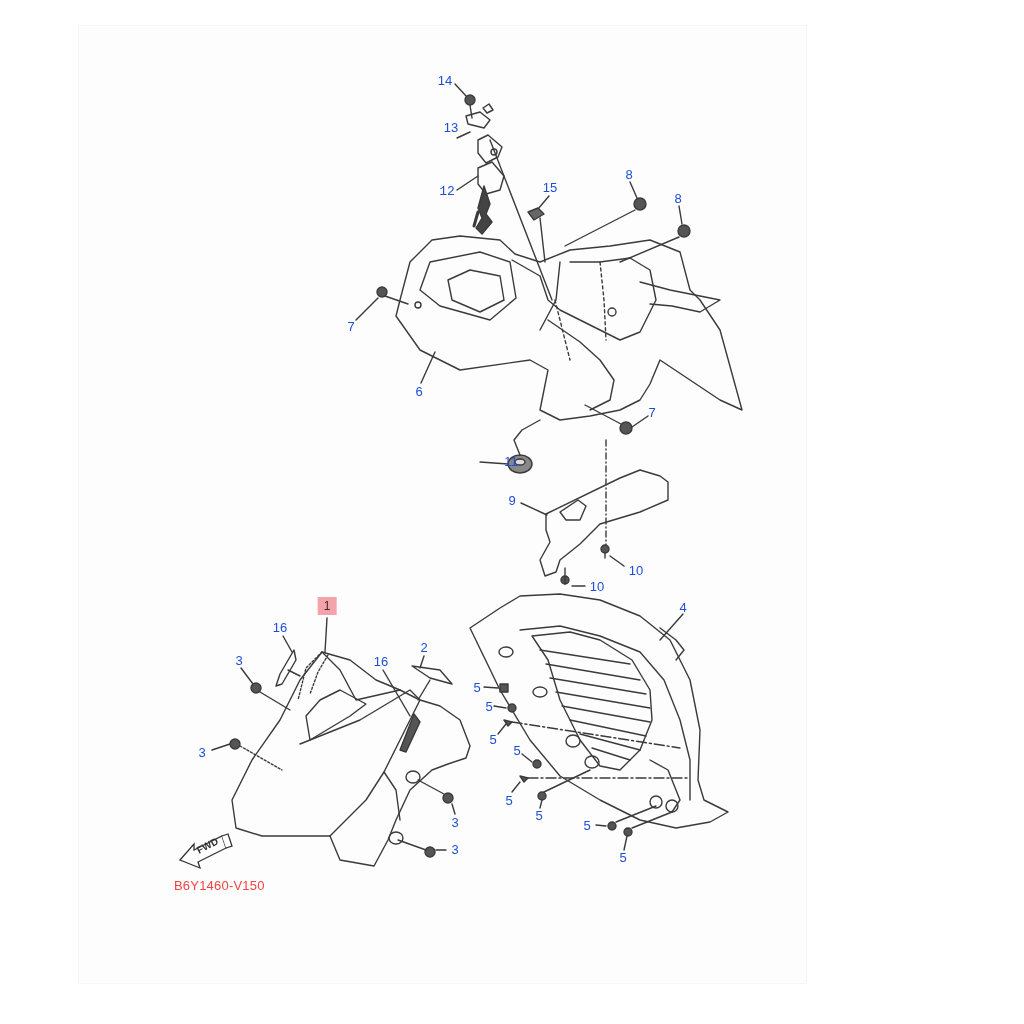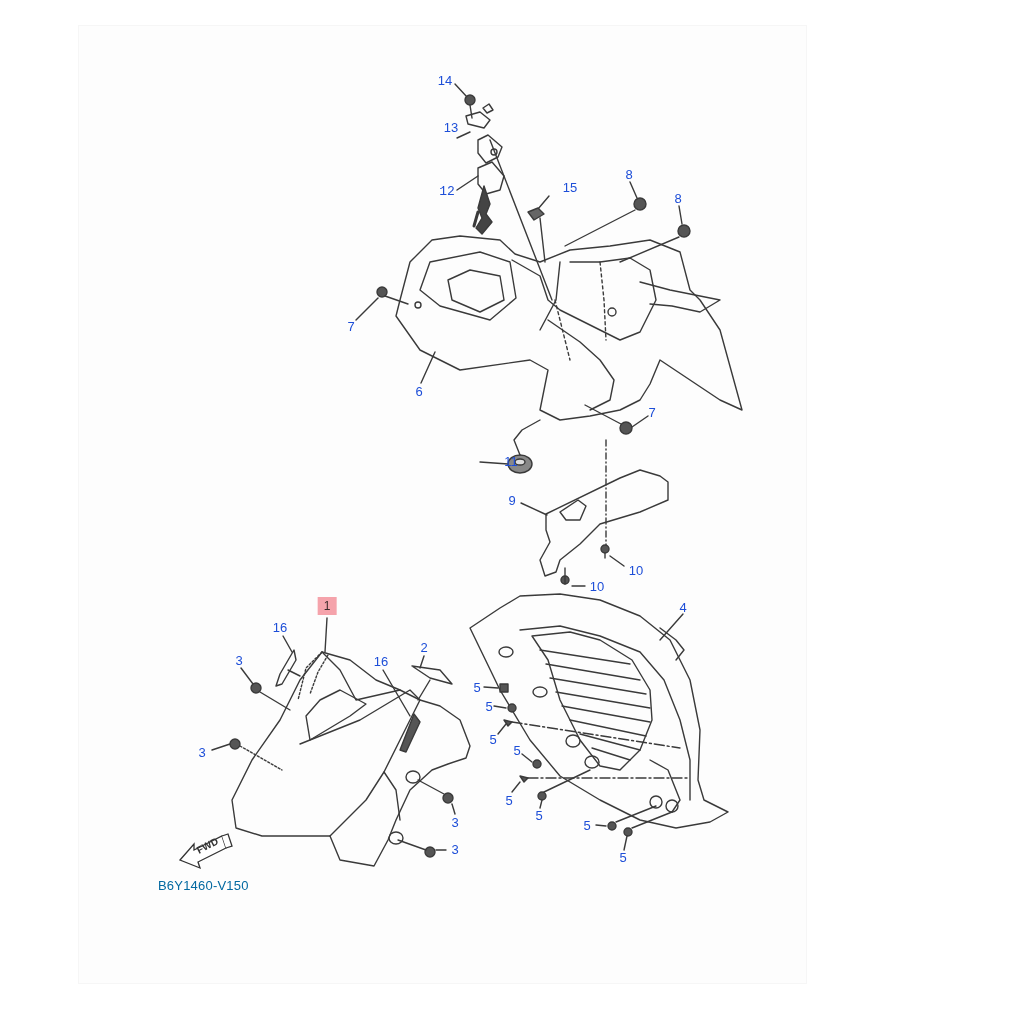--- a/index.html
+++ b/index.html
@@ -4,21 +4,21 @@
 <style>
   html, body { margin: 0; padding: 0; background: #ffffff; }
   body { width: 1024px; height: 1024px; position: relative; overflow: hidden;
          font-family: "Liberation Sans", sans-serif; }
   .panel { position: absolute; left: 78px; top: 25px; width: 727px; height: 957px;
            background: #fdfdfd; border: 1px solid #f6f6f6; }
   svg.art { position: absolute; left: 0; top: 0; }
   .callout { position: absolute; font-size: 13px; color: #1d4ed8; line-height: 1;
              transform: translate(-50%, -50%); white-space: nowrap; }
   .callout.hl { background: #f5a3ab; color: #3a2a2a; padding: 3px 6px; font-size: 12px; }
-  .code { position: absolute; left: 158px; top: 878px; font-size: 13px; color: #0369a1;
+  .code { position: absolute; left: 174px; top: 878px; font-size: 13px; color: #ef4444;
           letter-spacing: 0.2px; text-align: center; }
   .fwd { position: absolute; left: 176px; top: 826px; width: 58px; height: 46px; }
   .fwd-text { position: absolute; left: 20px; top: 14px; font-size: 10px; font-weight: bold;
               color: #333; transform: rotate(-28deg); }
 </style>
 </head>
 <body>
 
 <div class="panel"></div>
 
@@ -199,21 +199,21 @@
   </svg>
   <span class="fwd-text">FWD</span>
 </div>
 
 <div class="code">B6Y1460-V150</div>
 
 <div id="callouts">
     <span class="callout" style="left: 445px; top: 80px;">14</span>
     <span class="callout" style="left: 445px; top: 127px; margin-left: 6px;">13</span>
     <span class="callout" style="left: 447px; top: 191px; font-family: Liberation Mono, monospace;">12</span>
-    <span class="callout" style="left: 570px; top: 187px;">15</span>
+    <span class="callout" style="left: 550px; top: 187px;">15</span>
     <span class="callout" style="left: 629px; top: 174px;">8</span>
     <span class="callout" style="left: 678px; top: 198px;">8</span>
     <span class="callout" style="left: 351px; top: 326px;">7</span>
     <span class="callout" style="left: 419px; top: 391px;">6</span>
     <span class="callout" style="left: 652px; top: 412px;">7</span>
     <span class="callout" style="left: 467px; top: 461px; margin-left: 44px;">11</span>
     <span class="callout" style="left: 512px; top: 500px;">9</span>
     <span class="callout" style="left: 636px; top: 570px;">10</span>
     <span class="callout" style="left: 597px; top: 586px;">10</span>
     <span class="callout hl" style="left: 327px; top: 606px; background: rgb(245, 163, 171);">1</span>

